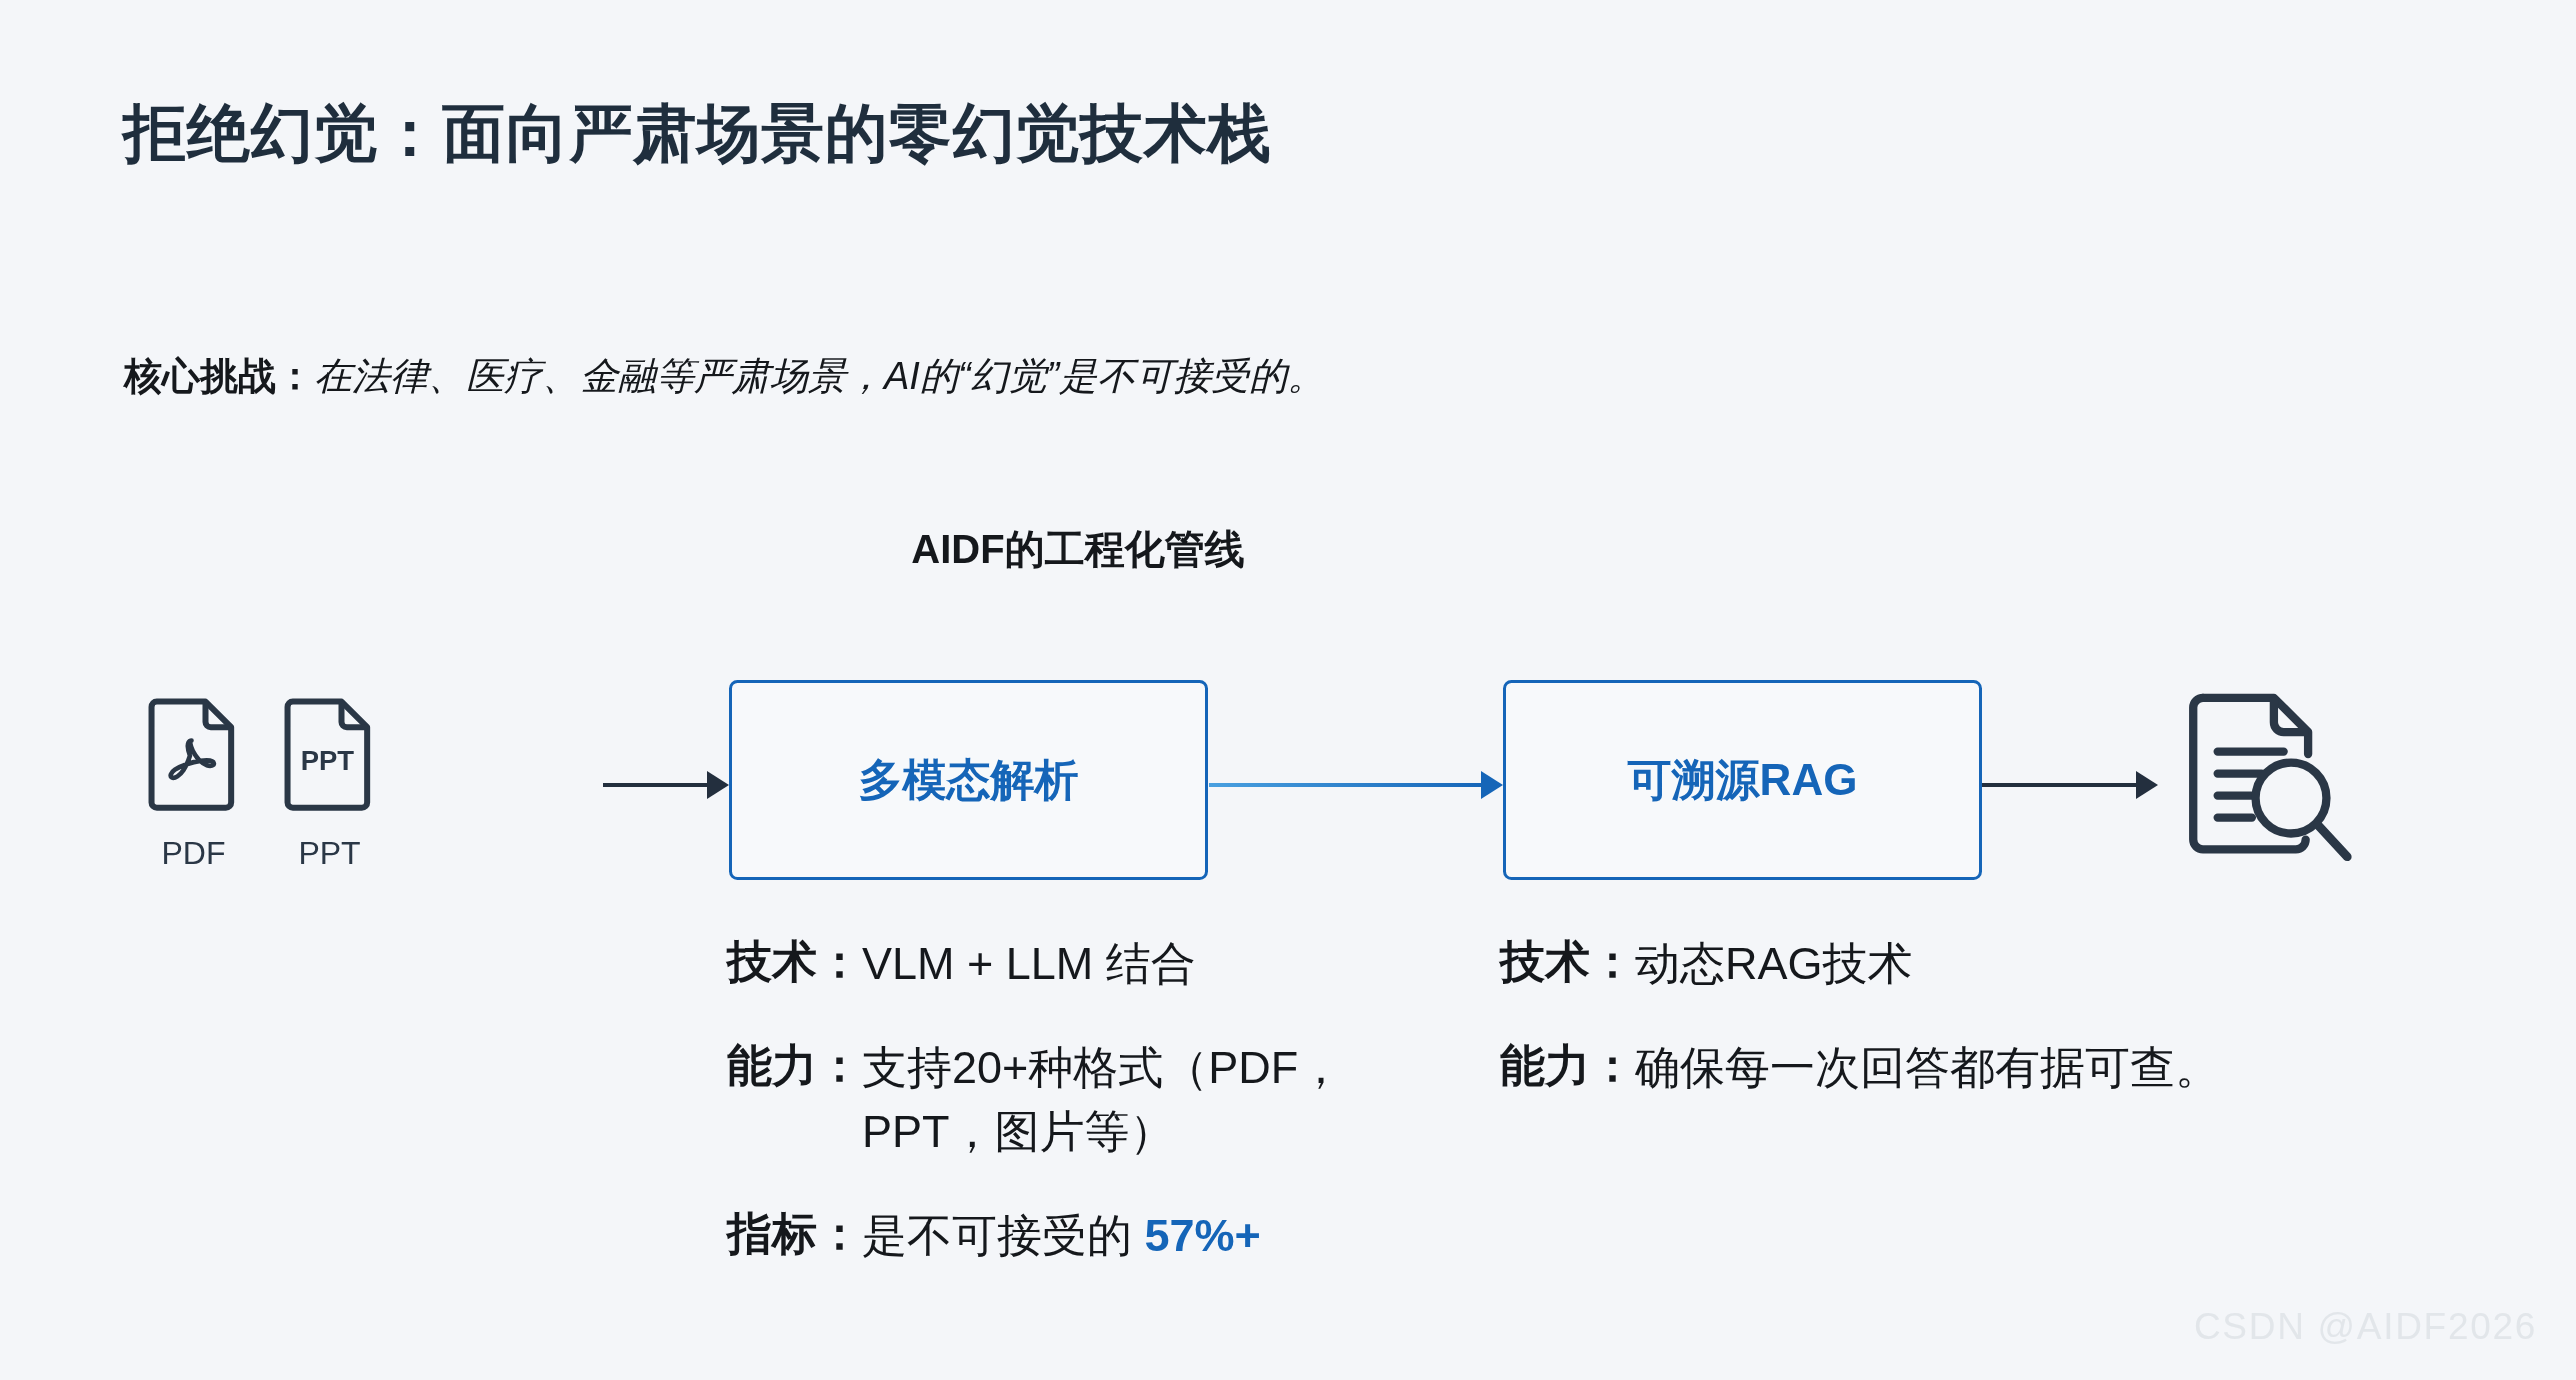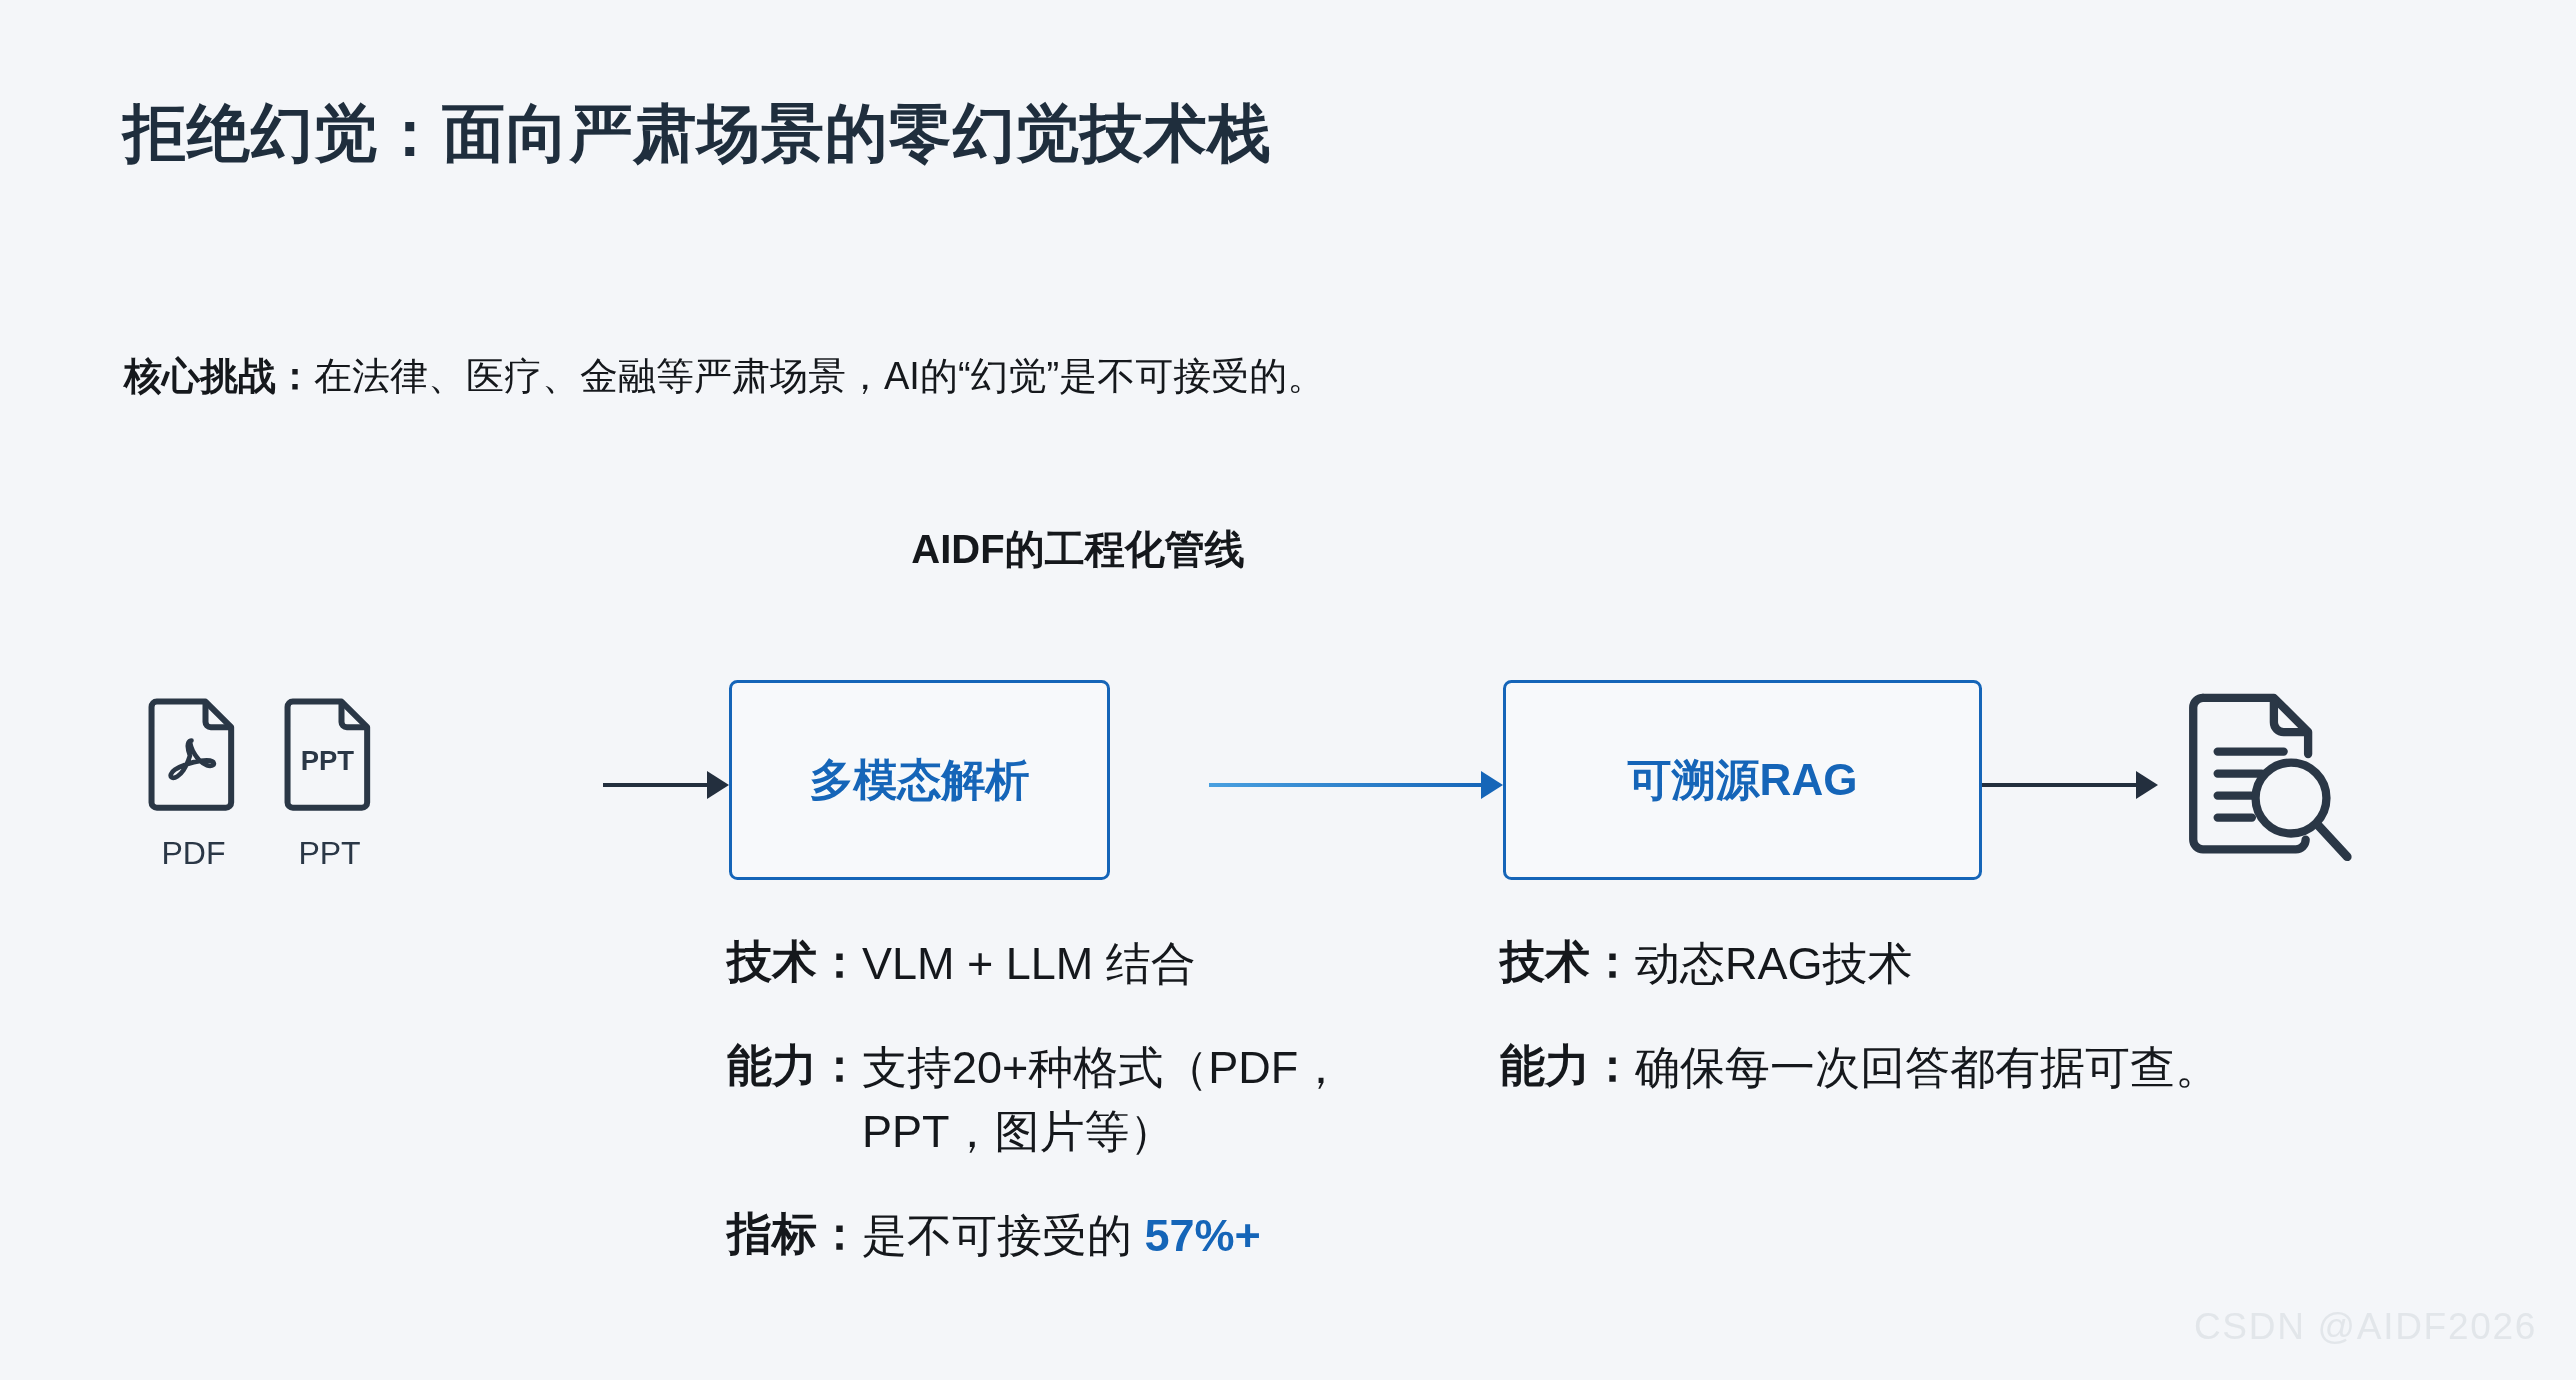--- a/index.html
+++ b/index.html
@@ -17,21 +17,21 @@
     font-size:63px; font-weight:bold; color:#1f2e3d;
     letter-spacing:0.8px; white-space:nowrap;
   }
 
   
   .challenge{
     position:absolute; left:124px; top:351px;
     font-size:38px; color:#15181c; white-space:nowrap;
   }
   .challenge .lbl{ font-weight:bold; }
-  .challenge .val{ font-weight:normal; }
+  .challenge .val{ font-weight:normal;font-style:italic; }
 
   
   .pipeline-heading{
     position:absolute; left:0; top:522px; width:2576px;
     text-align:center; font-size:40px; font-weight:bold; color:#15181c;
   }
   .pipeline-heading .inner{ position:relative; left:-210px; }
 
   
   .sources{ position:absolute; left:143px; top:680px; display:flex; gap:35px; }
@@ -52,21 +52,21 @@
   #arrow-1{ left:603px; top:760px; width:126px; }
   #arrow-2{ left:1209px; top:760px; width:294px; }
   #arrow-3{ left:1977px; top:760px; width:181px; }
 
   
   .stage-box{
     position:absolute; border:3.4px solid #1565b8; border-radius:8.4px;
     background:#f7f9fb; display:flex; align-items:center; justify-content:center;
   }
   .stage-box .stage-label{ font-size:44px; font-weight:bold; color:#1565b8; }
-  #stage-box-1{ left:729px; top:680px; width:381px; height:200px; }
+  #stage-box-1{ left:729px; top:680px; width:479px; height:200px; }
   #stage-box-2{ left:1503px; top:680px; width:479px; height:200px; }
 
   
   .output-icon{ position:absolute; left:2181px; top:687px; }
 
   
   .detail-col{ position:absolute; font-size:45px; color:#15181c; }
   #detail-col-1{ left:727px; top:932px; width:655px; }
   #detail-col-2{ left:1500px; top:932px; width:756px; }
   .detail-row{ display:flex; align-items:flex-start; margin-bottom:40px; }

